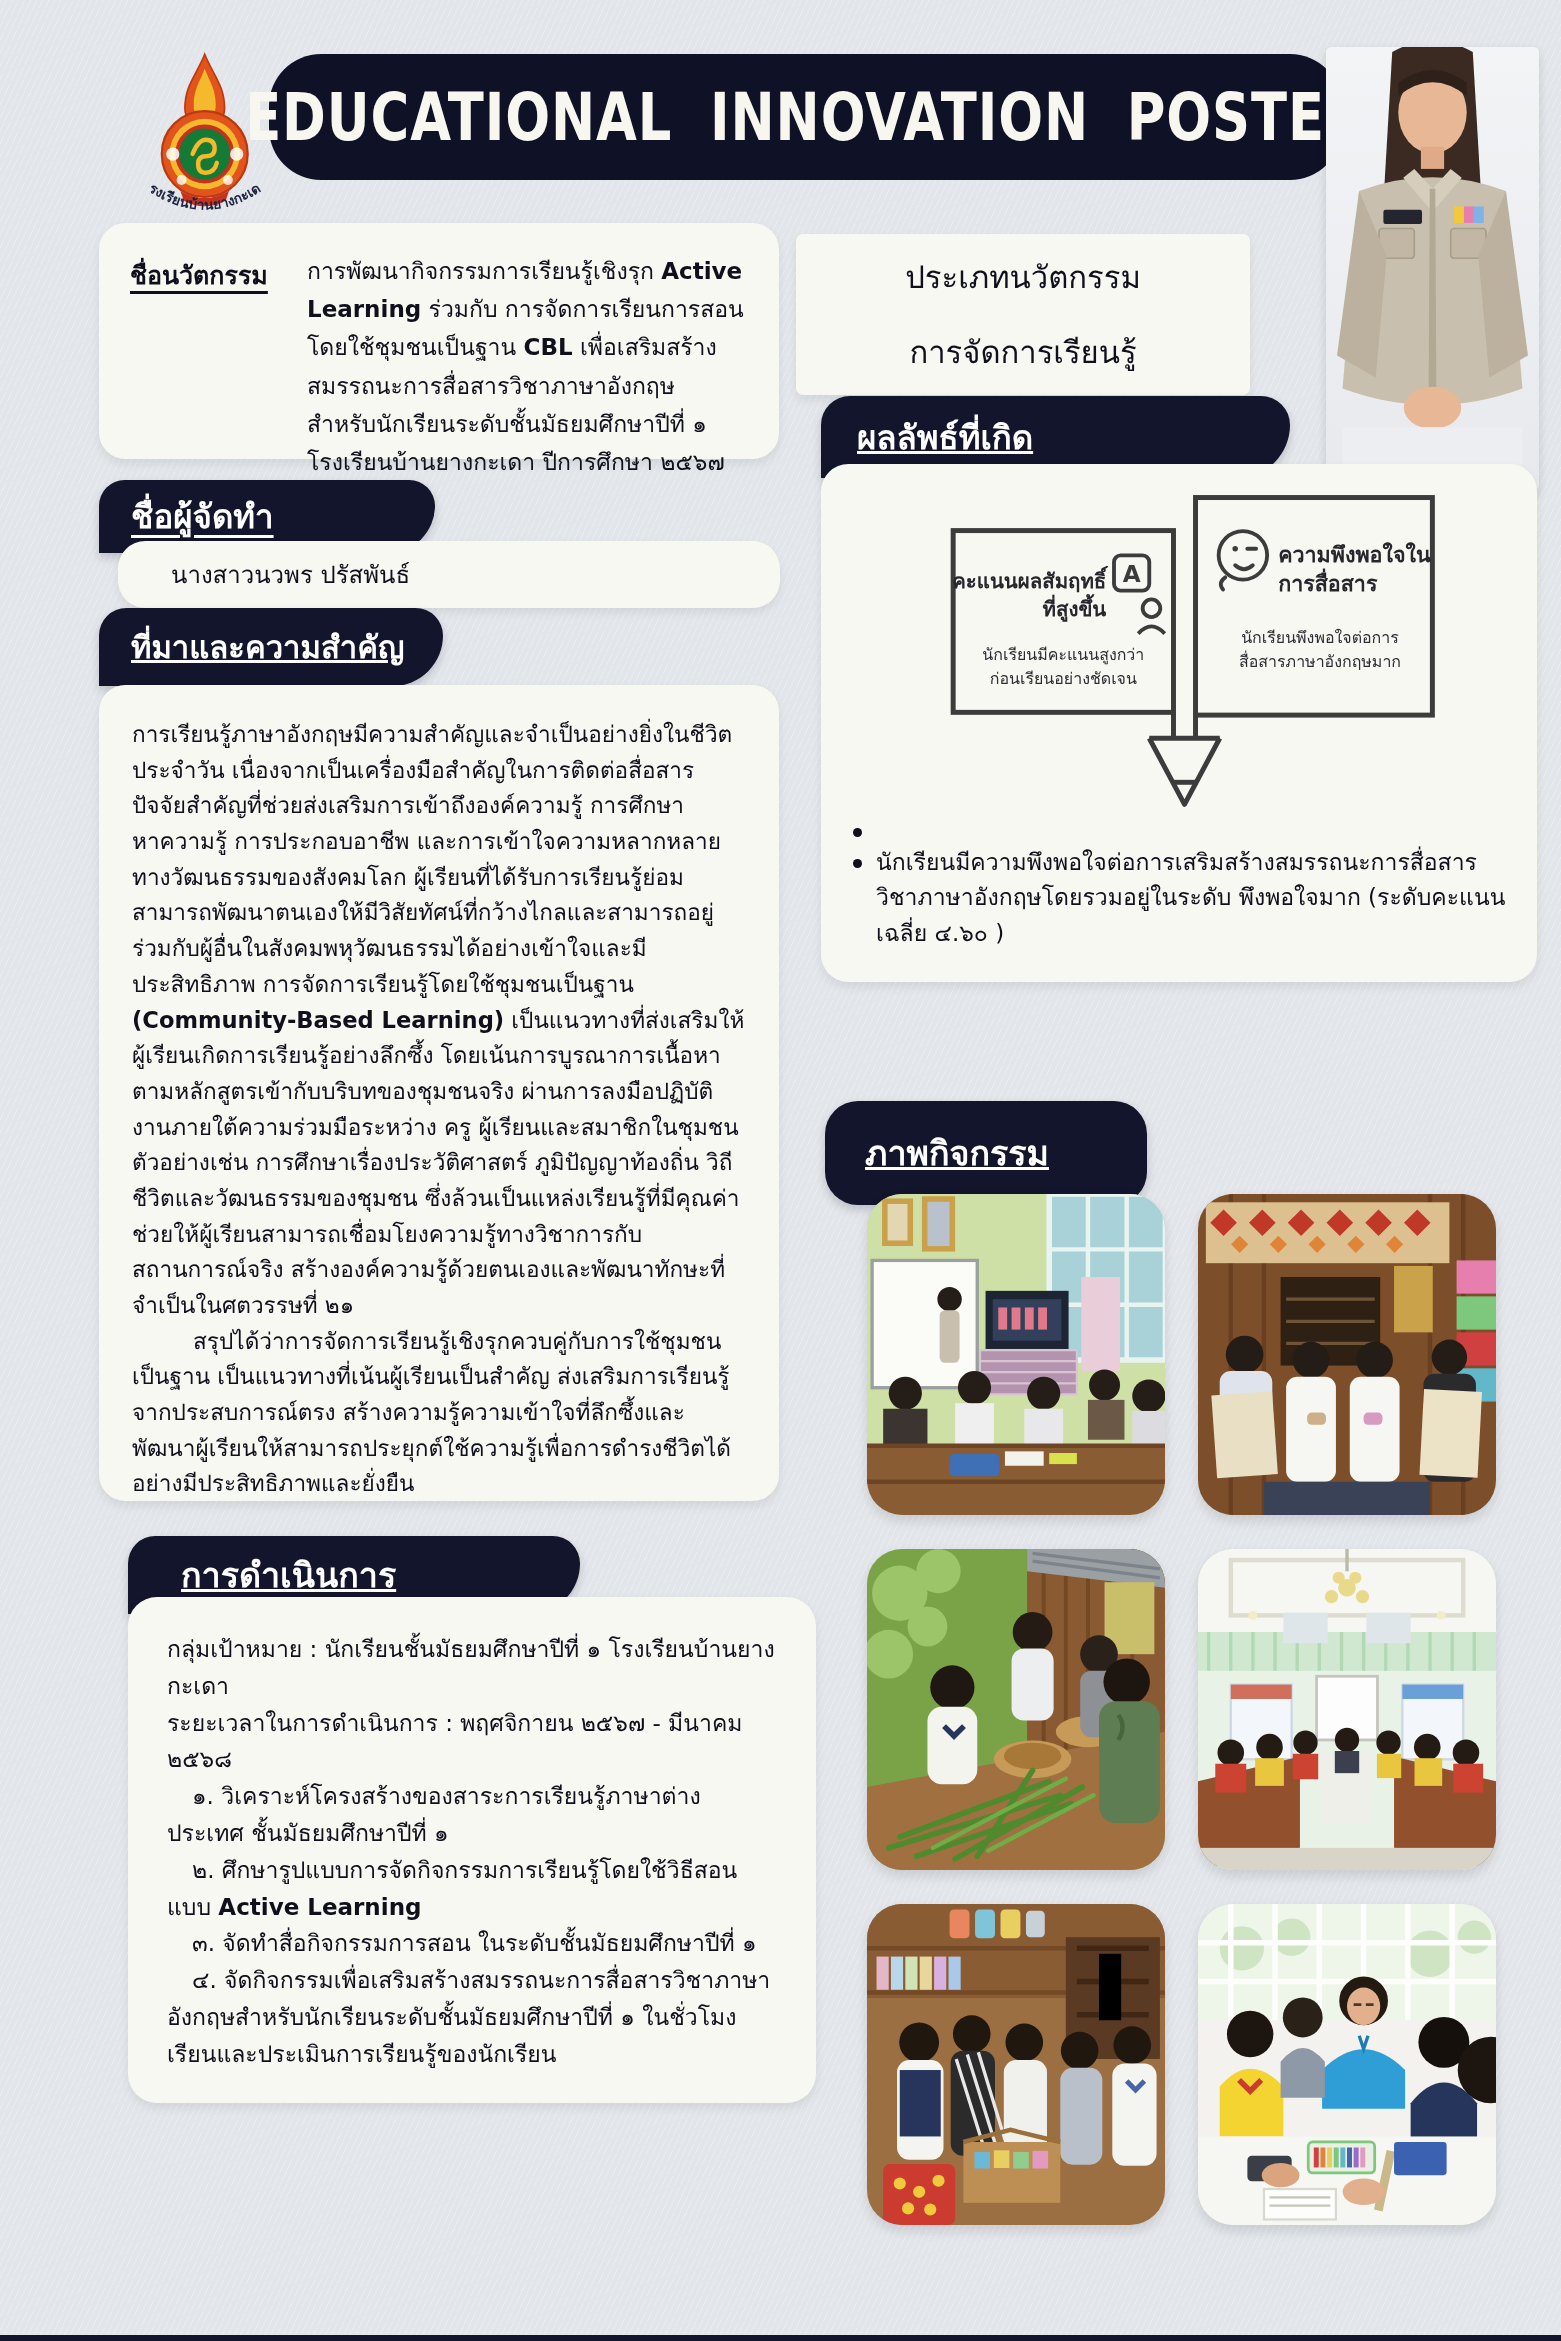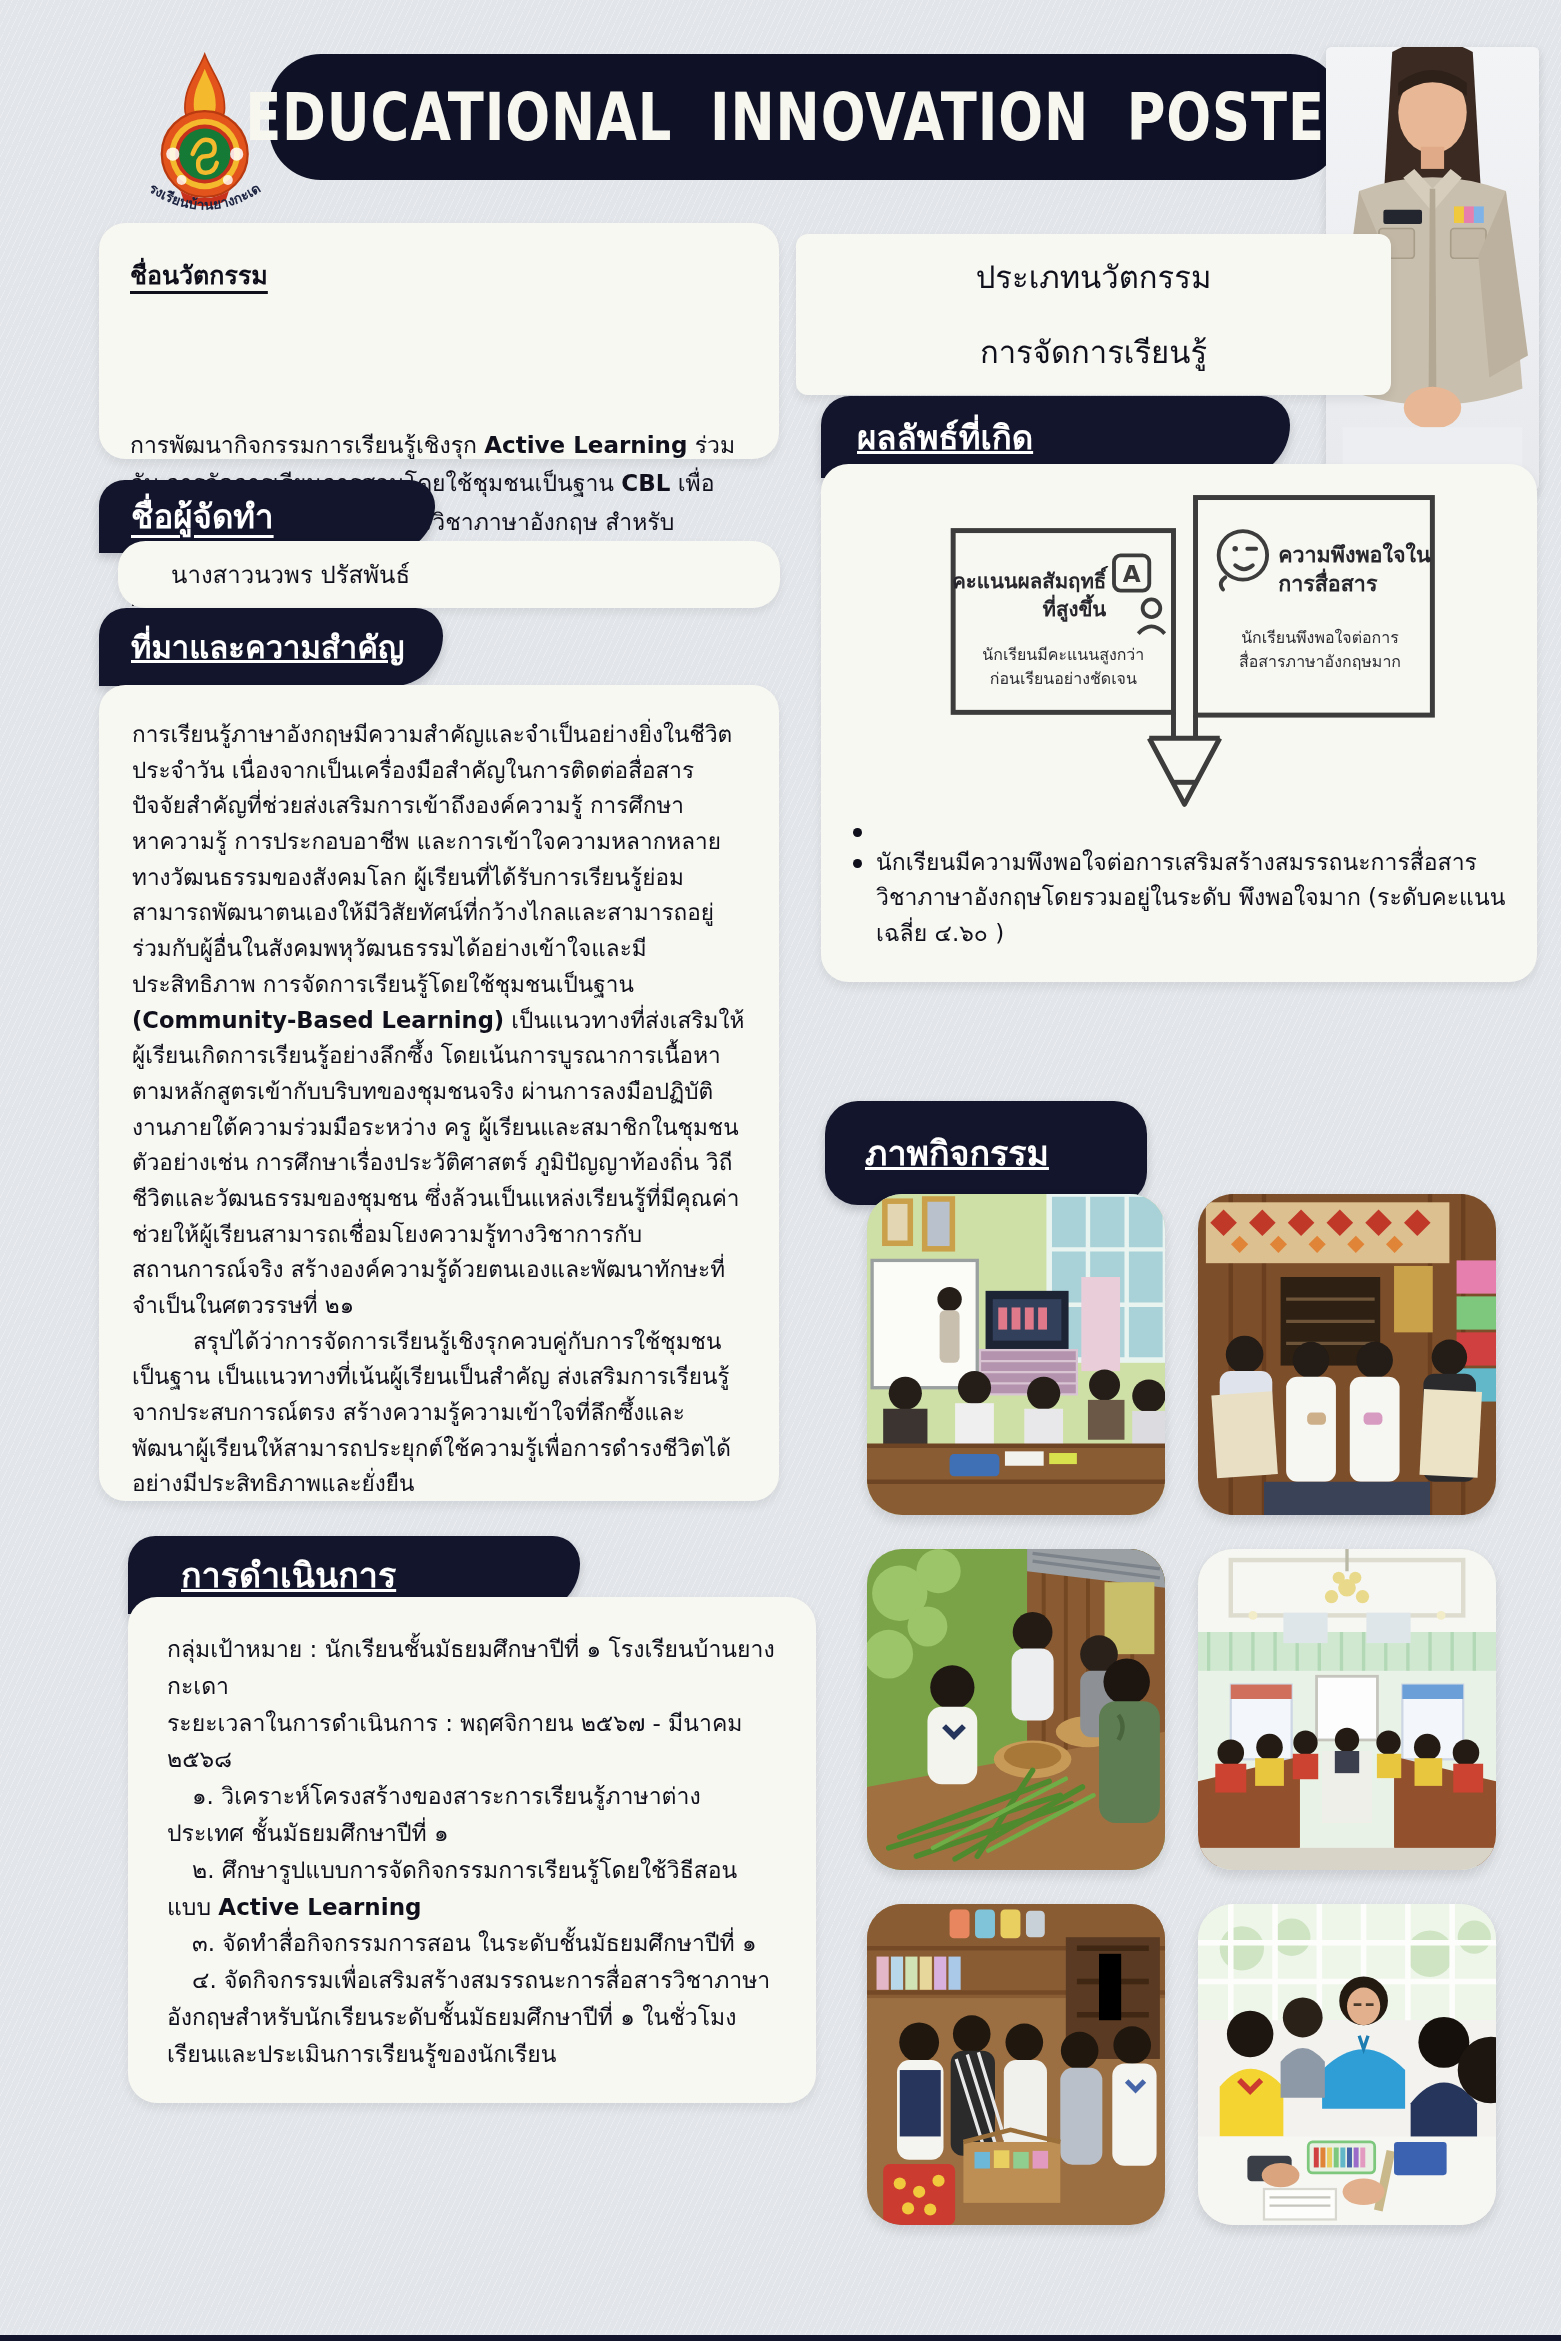--- a/index.html
+++ b/index.html
@@ -23,21 +23,21 @@
   .hdr span{font-weight:bold;text-decoration:underline;}
   .title-box{
     background:#0f1226;border-radius:52px;display:flex;align-items:center;justify-content:center;
   }
   .title-box .t{
     color:#f7f6ef;font-weight:800;font-size:66px;white-space:nowrap;
     letter-spacing:1.1px;word-spacing:23px;display:inline-block;transform:scaleX(.8);
   }
   .underlined{text-decoration:underline;text-decoration-thickness:2.8px;text-underline-offset:6.6px;}
   .body-text{font-size:22.6px;line-height:1.58;}
-  .inno-row{display:flex;gap:14px;flex-direction:column;}
+  .inno-row{display:flex;gap:20px;}
   .inno-label{flex:0 0 157px;font-weight:bold;font-size:25px;padding-top:3.3px;}
   .inno-text{margin:0;font-size:23px;line-height:1.66;flex:1;}
   b{font-weight:800;}
   .type-box{display:flex;flex-direction:column;align-items:center;justify-content:center;gap:25px;}
   .type-box div{font-size:31px;}
   .bullets{display:flex;flex-direction:column;gap:7.7px;}
   .bullet{display:flex;gap:14.3px;font-size:23px;line-height:1.55;}
   .bullet .dot{flex:0 0 auto;width:8.8px;height:8.8px;border-radius:50%;background:#10101c;margin-top:14.3px;}
   .impl-line{font-size:23px;line-height:1.6;margin:0;}
   .impl-step{font-size:23px;line-height:1.6;margin:0;text-indent:25px;}
@@ -136,21 +136,21 @@
   <div class="abs card" style="left:128px;top:1597px;width:688px;height:506px;border-radius:29px;padding:34px 39px;box-sizing:border-box;overflow:hidden;">
     <p class="impl-line">กลุ่มเป้าหมาย : นักเรียนชั้นมัธยมศึกษาปีที่ ๑ โรงเรียนบ้านยางกะเดา</p>
     <p class="impl-line">ระยะเวลาในการดำเนินการ : พฤศจิกายน ๒๕๖๗ - มีนาคม ๒๕๖๘</p>
     <p class="impl-step">๑. วิเคราะห์โครงสร้างของสาระการเรียนรู้ภาษาต่างประเทศ ชั้นมัธยมศึกษาปีที่ ๑</p>
     <p class="impl-step"><span>๒. ศึกษารูปแบบการจัดกิจกรรมการเรียนรู้โดยใช้วิธีสอนแบบ </span><b>Active Learning</b></p>
     <p class="impl-step">๓. จัดทำสื่อกิจกรรมการสอน ในระดับชั้นมัธยมศึกษาปีที่ ๑</p>
     <p class="impl-step">๔. จัดกิจกรรมเพื่อเสริมสร้างสมรรถนะการสื่อสารวิชาภาษาอังกฤษสำหรับนักเรียนระดับชั้นมัธยมศึกษาปีที่ ๑ ในชั่วโมงเรียนและประเมินการเรียนรู้ของนักเรียน</p>
 
   </div>
 
-  <div class="abs card type-box" style="left:796px;top:234px;width:595px;height:161px;border-radius:12px;">
+  <div class="abs card type-box" style="left:796px;top:234px;width:454px;height:161px;border-radius:7px;">
     <div>ประเภทนวัตกรรม</div>
     <div>การจัดการเรียนรู้</div>
   </div>
 
   <div class="abs hdr" style="left:821px;top:396px;width:469px;height:82px;padding-left:36px;box-sizing:border-box;">
     <span style="font-size:33px;">ผลลัพธ์ที่เกิด</span>
   </div>
 
   <div class="abs card" style="left:821px;top:464px;width:716px;height:518px;border-radius:27.5px;box-sizing:border-box;">
     <svg class="abs" style="left:22px;top:14.3px;" viewBox="0 0 1220 600" width="672" height="331">

